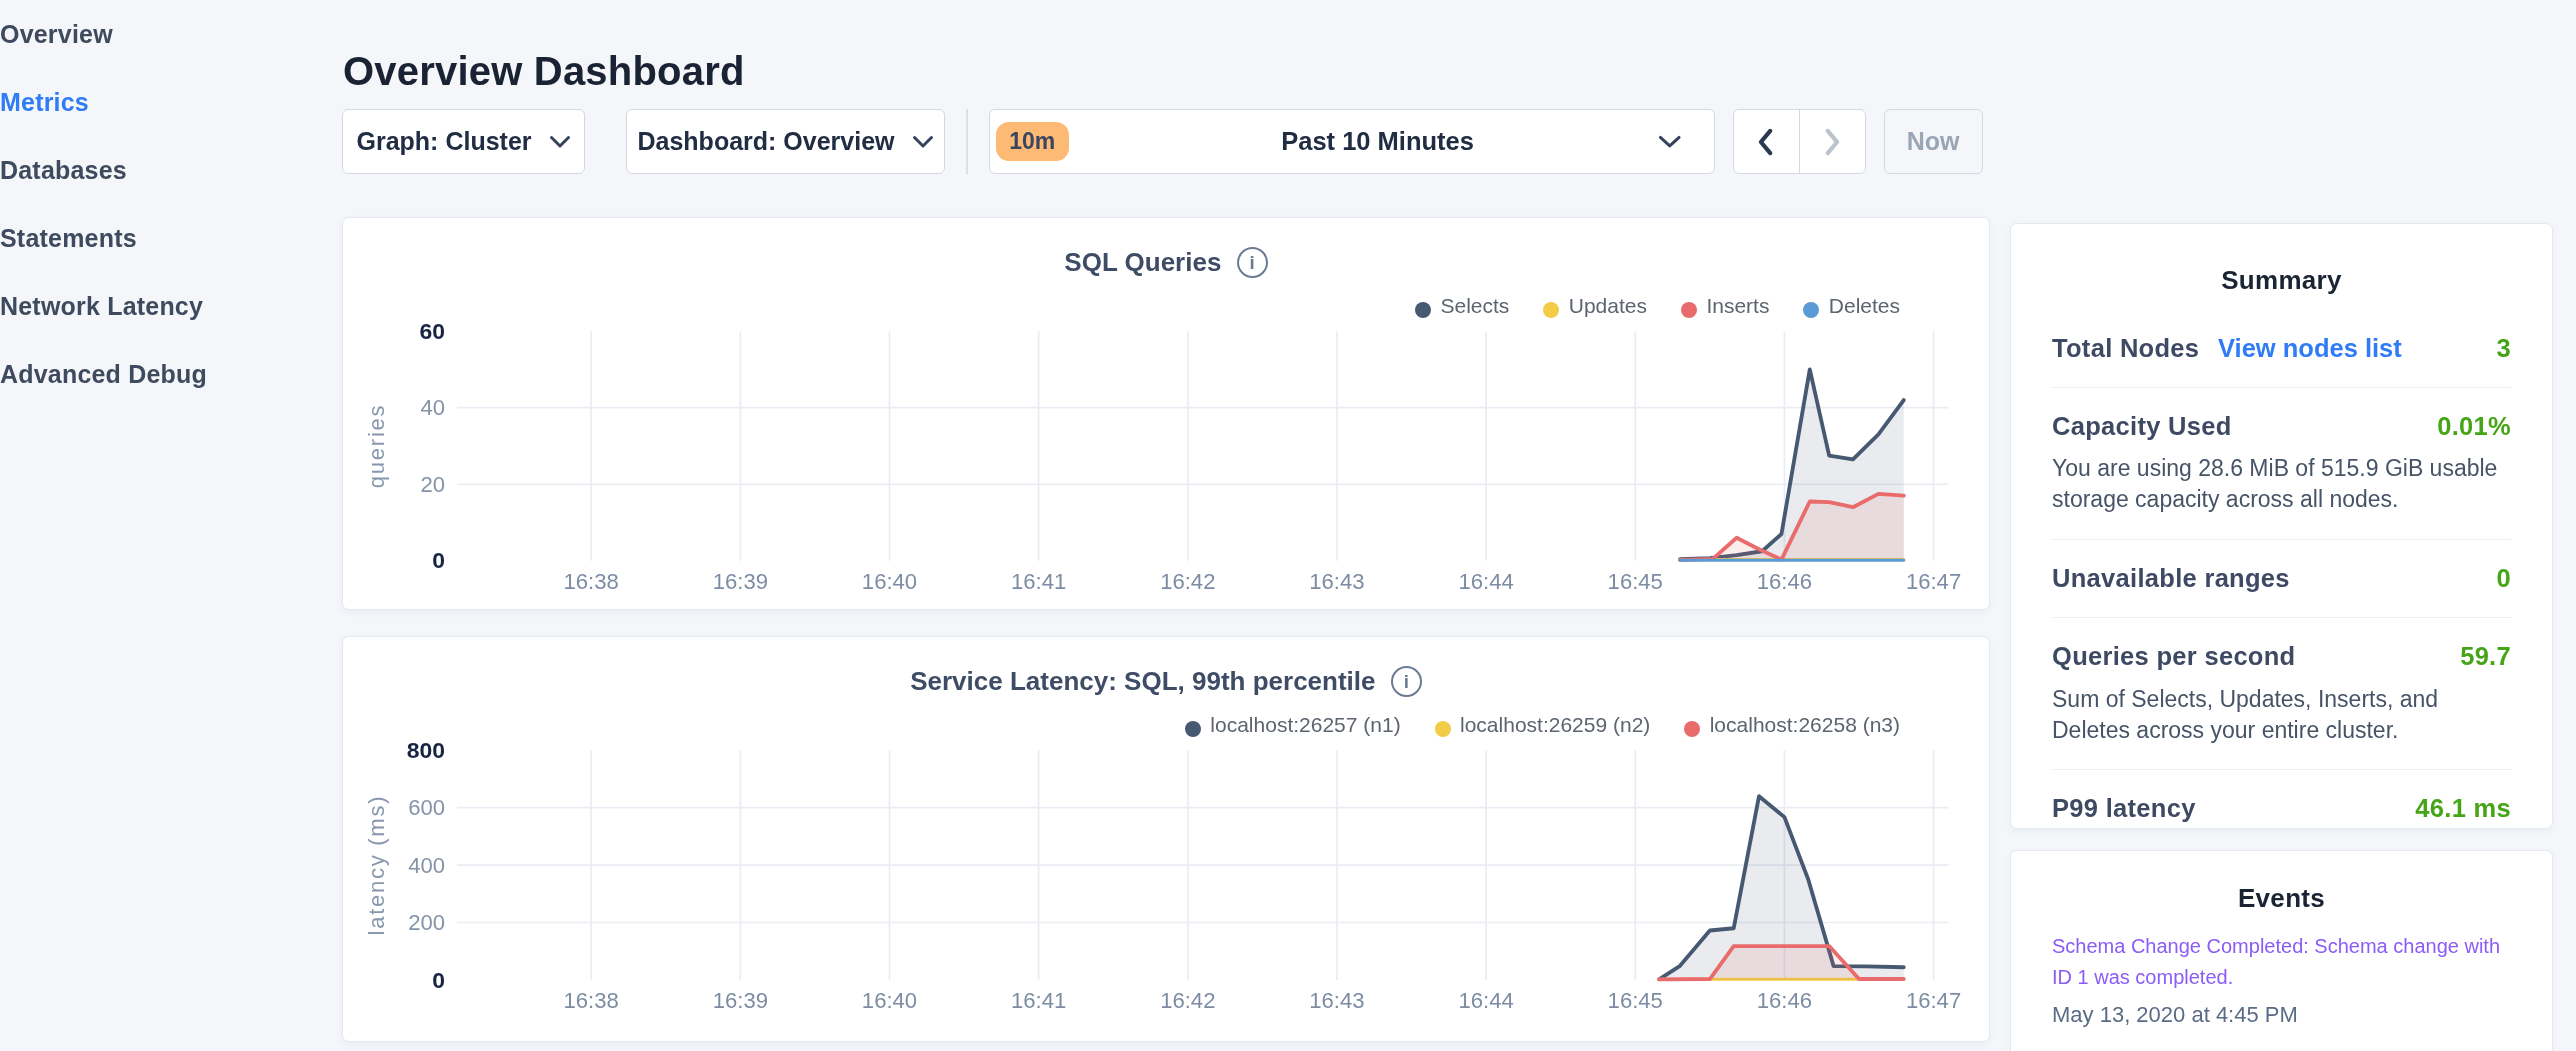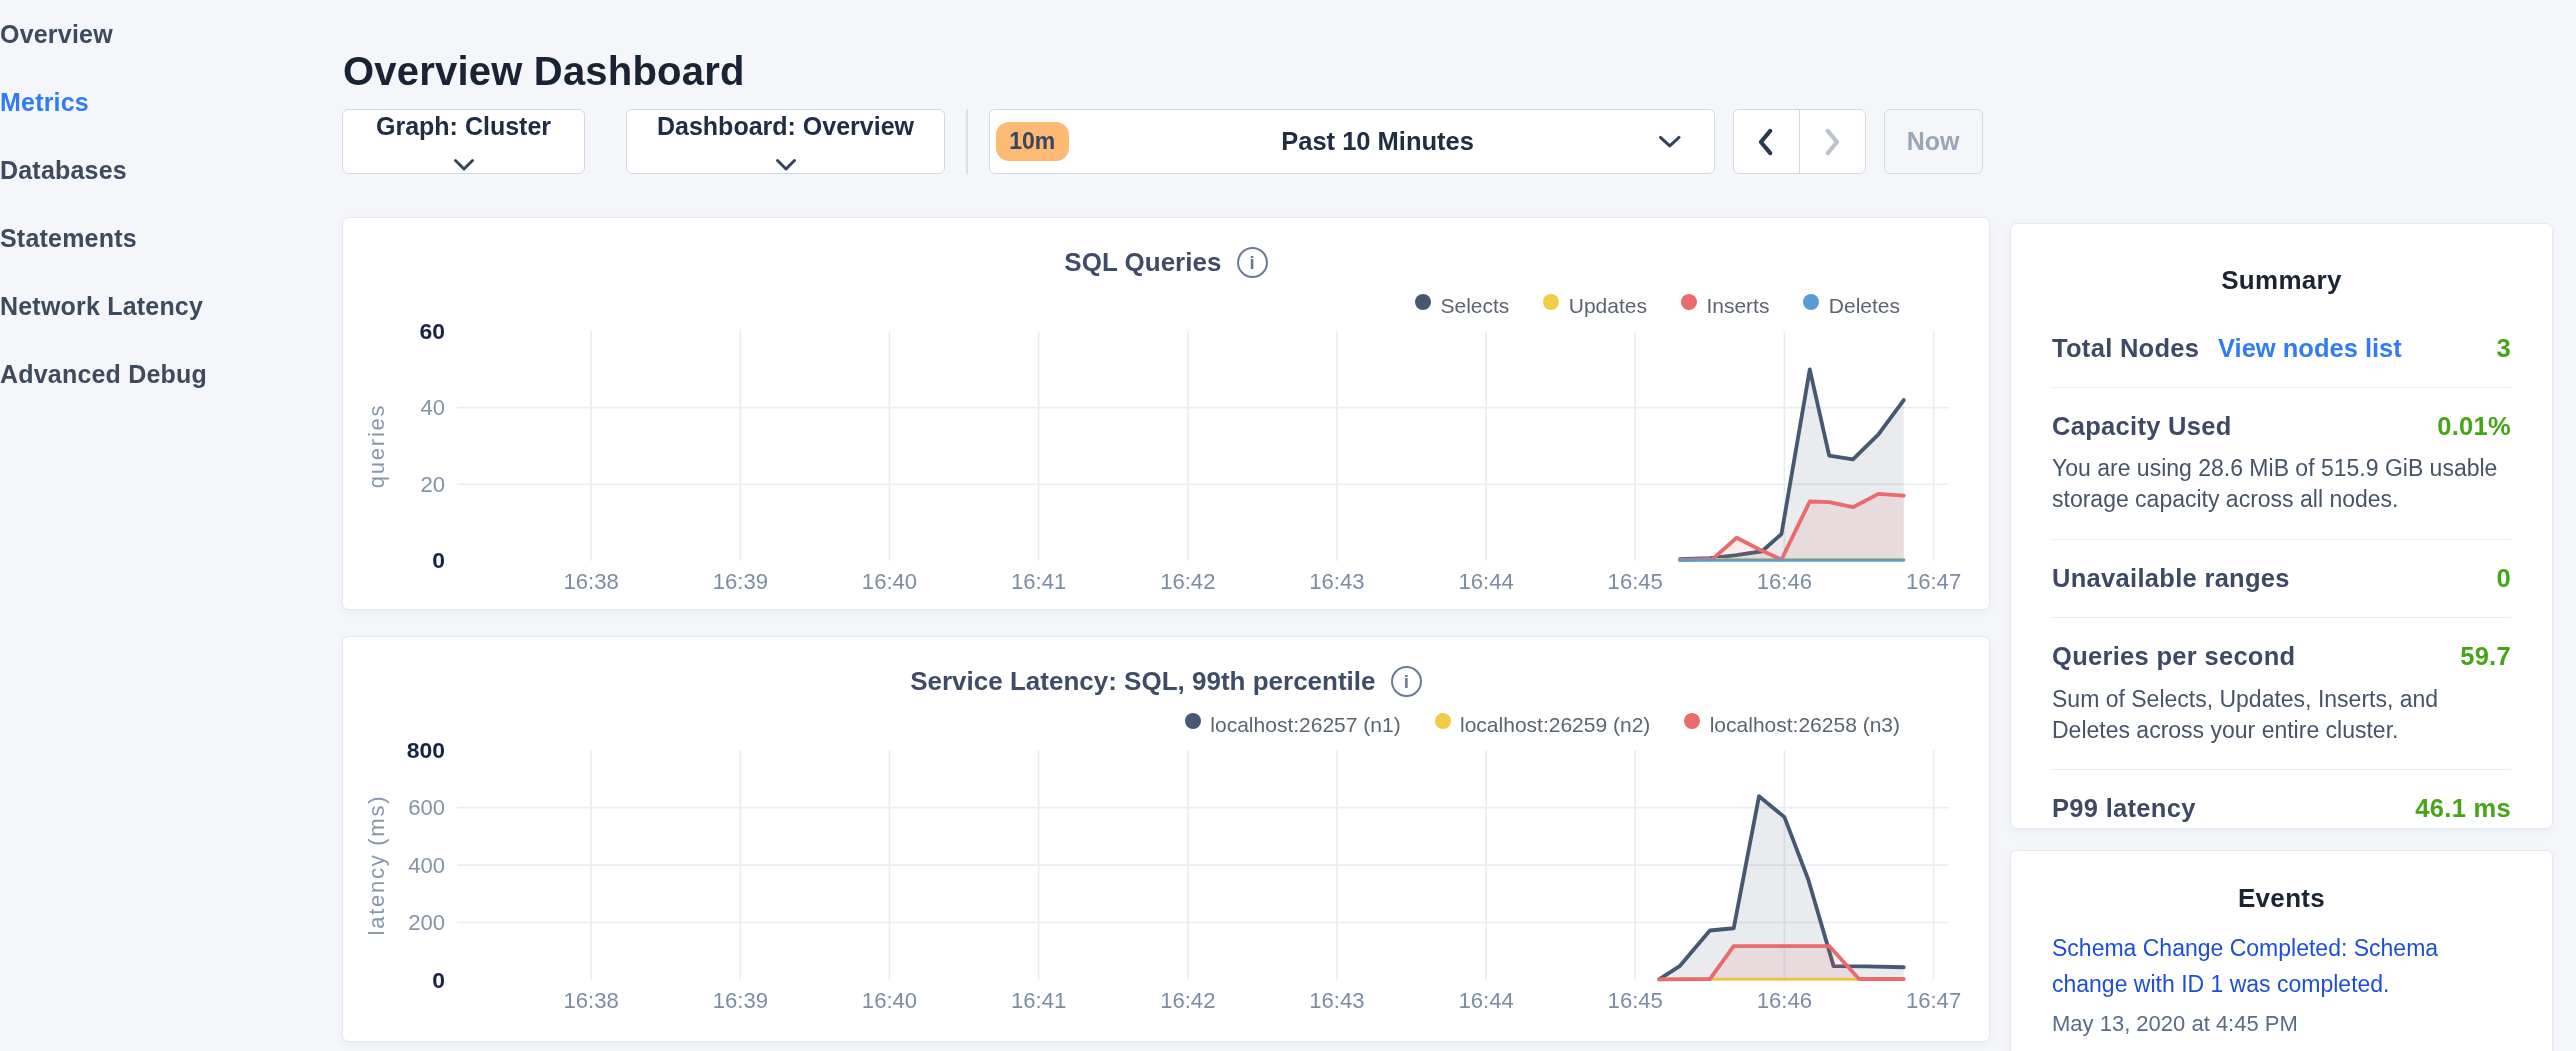--- a/index.html
+++ b/index.html
@@ -12,21 +12,21 @@
   
   .sidebar{position:absolute;left:0;top:0;width:340px;height:100%;}
   .side-item{height:68px;display:flex;align-items:center;
     font-size:25px;font-weight:600;color:#3e4a5d;cursor:pointer;letter-spacing:0.2px;}
   .side-item.active{color:#2f7cf6;font-weight:700;}
   
   .page-title{position:absolute;left:343px;top:22px;font-size:40px;font-weight:600;color:#1a2334;letter-spacing:0.2px;}
   .controls{position:absolute;left:342px;top:109px;height:65px;display:flex;align-items:stretch;}
   .ctl-btn{box-sizing:border-box;background:#fff;border:1.7px solid #d3d8e1;border-radius:6px;
     display:flex;align-items:center;justify-content:center;gap:17px;
-    font-size:25px;font-weight:700;color:#212d43;cursor:pointer;flex-direction:column;}
+    font-size:25px;font-weight:700;color:#212d43;cursor:pointer;}
   .dd-graph{width:243px;}
   .dd-dash{width:319px;margin-left:41px;}
   .vdivider{width:1.7px;background:#dbdfe7;margin-left:21px;}
   .time-select{box-sizing:border-box;width:726px;margin-left:21px;background:#fff;border:1.7px solid #d3d8e1;border-radius:6px;
     display:flex;align-items:center;cursor:pointer;}
   .time-badge{margin-left:6px;background:#fdba74;border-radius:13px;padding:6px 13.6px;
     font-size:23px;font-weight:700;color:#3a4660;}
   .time-label{margin-left:29px;font-size:25.5px;font-weight:700;color:#212d43;flex:1;text-align:center;}
   .time-chevron{margin-right:31px;}
   .pager{box-sizing:border-box;width:133px;margin-left:18px;background:#fff;border:1.7px solid #d3d8e1;border-radius:6px;
@@ -43,36 +43,36 @@
   .chart-card2{left:342px;top:636px;width:1648px;height:406px;}
   .summary-card{left:2010px;top:223px;width:543px;height:606px;}
   .events-card{left:2010px;top:850px;width:543px;height:238px;}
   
   .chart-title{position:absolute;top:29px;left:0;width:100%;display:flex;align-items:center;justify-content:center;gap:15.3px;
     font-size:26px;font-weight:700;color:#3f4c66;z-index:2;pointer-events:none;}
   .info-icon{box-sizing:border-box;width:31px;height:31px;border:2.6px solid #6b7a94;border-radius:50%;
     display:flex;align-items:center;justify-content:center;font-size:18.7px;font-weight:700;color:#6b7a94;
     font-style:normal;pointer-events:auto;cursor:pointer;}
   .chart-legend{position:absolute;top:76px;right:89px;display:flex;gap:34px;z-index:2;}
-  .legend-item{display:flex;align-items:flex-start;gap:9.4px;font-size:21px;color:#5c6470;}
+  .legend-item{display:flex;align-items:flex-end;gap:9.4px;font-size:21px;color:#5c6470;}
   .legend-dot{width:16px;height:16px;border-radius:50%;}
   .chart-svg{position:absolute;left:0;top:0;}
   
   .panel-title{padding-top:41px;text-align:center;font-size:26px;font-weight:700;color:#1b2433;letter-spacing:0.3px;}
   .sum-body{padding:13.6px 41px 0 41px;}
   .sum-row{padding:24px 0;}
   .sum-row + .sum-row{border-top:1.7px solid #eceef2;}
   .sum-line{display:flex;align-items:baseline;}
   .sum-label{font-size:25.5px;font-weight:700;color:#3e4a63;letter-spacing:0.3px;}
   .sum-link{font-size:25.5px;font-weight:700;color:#2f7cf6;margin-left:18.7px;cursor:pointer;}
   .sum-value{margin-left:auto;font-size:25.5px;font-weight:700;color:#46a417;letter-spacing:0.3px;}
   .sum-desc{margin-top:12.8px;font-size:23px;line-height:1.34;color:#475467;}
   
   .event-item{padding:17px 41px 0 41px;}
-  .event-text{font-size:23px;line-height:1.55;color:#1d4ed8;}
+  .event-text{font-size:20px;line-height:1.55;color:#8b5cf6;}
   .event-time{margin-top:8.5px;font-size:22px;color:#5a6b85;}
 </style>
 </head>
 <body>
 
 <nav class="sidebar">
   <div class="side-item">
       <span>Overview</span>
     </div>
   <div class="side-item active">

